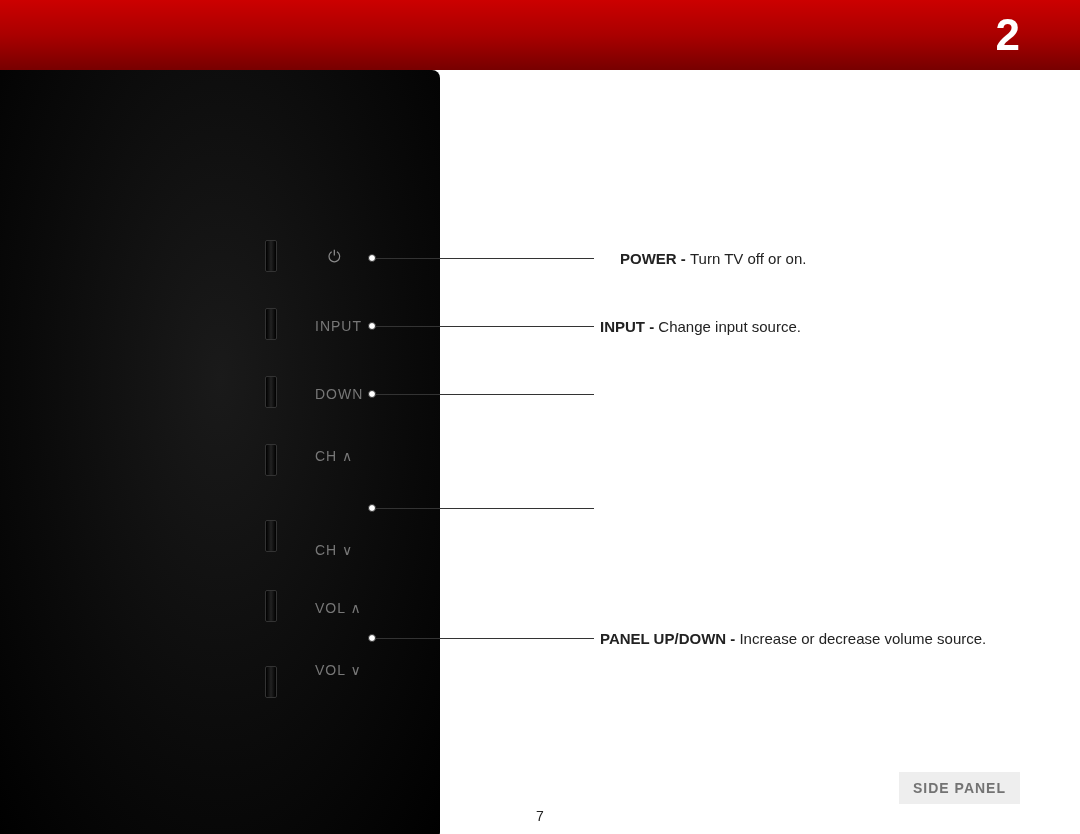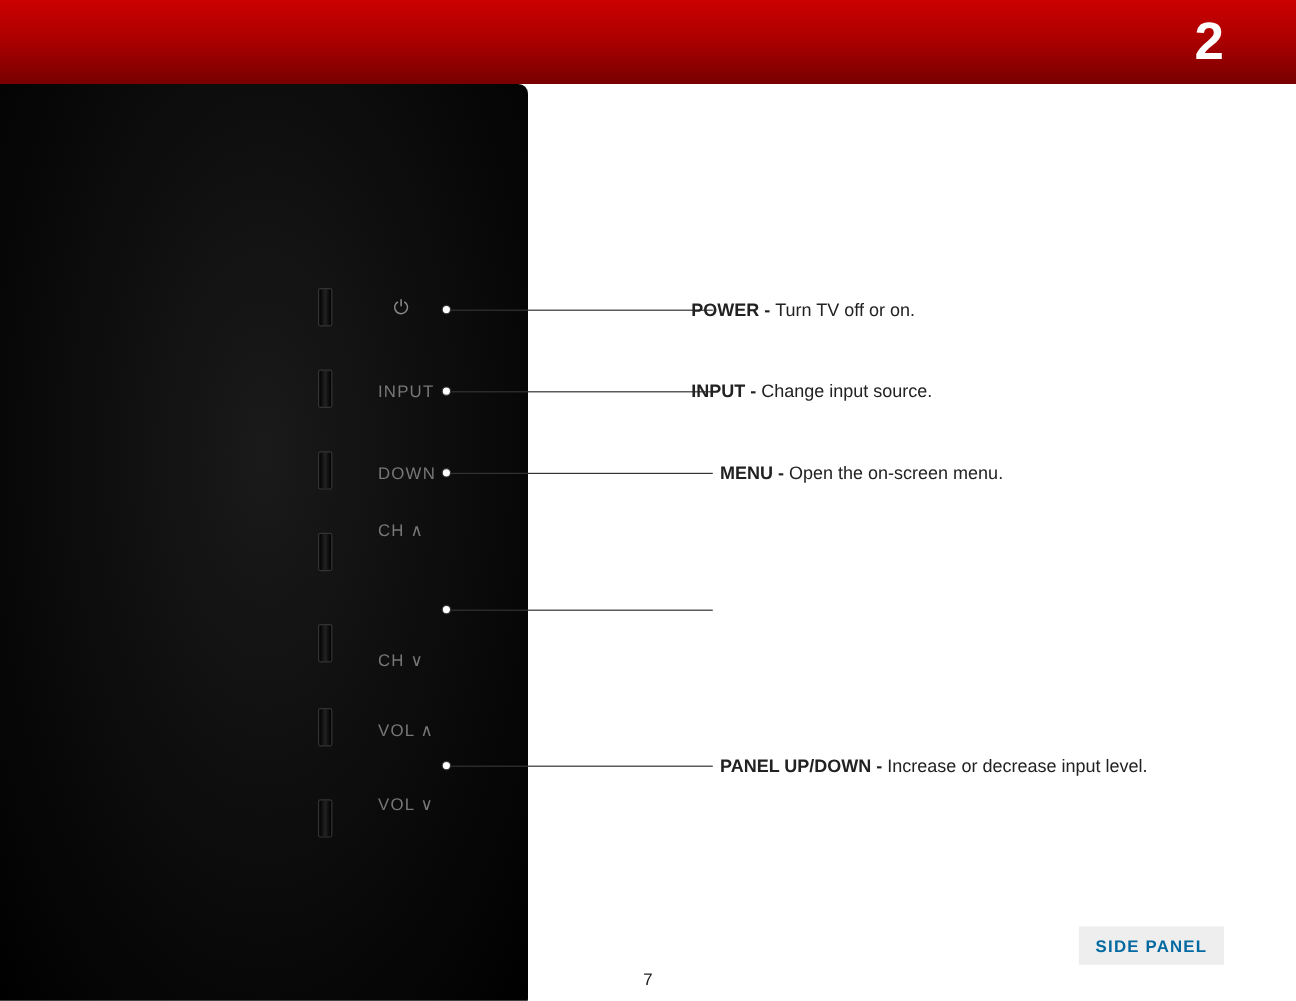--- a/index.html
+++ b/index.html
@@ -85,21 +85,21 @@
   .callout-text b { font-weight: bold; }
   .footer-label {
     position: absolute;
     right: 60px;
     bottom: 30px;
     background: #eee;
     padding: 8px 14px;
     font-size: 14px;
     font-weight: bold;
     letter-spacing: 1px;
-    color: #0369a1;
+    color: #737373;
   }
   .page-footer-number {
     position: absolute;
     left: 50%;
     transform: translateX(-50%);
     bottom: 10px;
     font-size: 14px;
     color: #222;
   }
 </style>
@@ -117,54 +117,51 @@
     <div class="btn-slot" style="top:170px"></div>
     <div class="power-icon" style="top:178px">⏻</div>
 
     <div class="btn-slot" style="top:238px"></div>
     <div class="btn-label" style="top:248px">INPUT</div>
 
     <div class="btn-slot" style="top:306px"></div>
     <div class="btn-label" style="top:316px">DOWN</div>
 
     <div class="btn-slot" style="top:374px"></div>
-    <div class="btn-label" style="top:364px">CH ∧</div>
+    <div class="btn-label" style="top:378px">CH ∧</div>
 
     <div class="btn-slot" style="top:450px"></div>
     <div class="btn-label" style="top:472px">CH ∨</div>
 
     <div class="btn-slot" style="top:520px"></div>
     <div class="btn-label" style="top:530px">VOL ∧</div>
 
     <div class="btn-slot" style="top:596px"></div>
     <div class="btn-label" style="top:592px">VOL ∨</div>
   </div>
 
   <div class="callout-dot" style="left:368px; top:184px"></div>
   <div class="callout-line" style="left:376px; top:188px; width:218px"></div>
-  <div class="callout-text" style="left:576px; top:180px">
+  <div class="callout-text" style="left:620px; top:180px">
     <b>POWER - </b><span>Turn TV off or on.</span>
   </div>
 
   <div class="callout-dot" style="left:368px; top:252px"></div>
   <div class="callout-line" style="left:376px; top:256px; width:218px"></div>
-  <div class="callout-text" style="left:576px; top:248px">
+  <div class="callout-text" style="left:600px; top:248px">
     <b>INPUT - </b><span>Change input source.</span>
   </div>
 
   <div class="callout-dot" style="left:368px; top:320px"></div>
   <div class="callout-line" style="left:376px; top:324px; width:218px"></div>
-  <div class="callout-text" style="left:600px; top:316px">
-    <b>MENU - </b><span>Open the on-screen menu.</span>
-  </div>
 
   <div class="callout-dot" style="left:368px; top:434px"></div>
   <div class="callout-line" style="left:376px; top:438px; width:218px"></div>
 
   <div class="callout-dot" style="left:368px; top:564px"></div>
   <div class="callout-line" style="left:376px; top:568px; width:218px"></div>
   <div class="callout-text" style="left:600px; top:560px">
-    <b>PANEL UP/DOWN - </b><span>Increase or decrease input level.</span>
+    <b>PANEL UP/DOWN - </b><span>Increase or decrease volume source.</span>
   </div>
 
   <div class="footer-label">SIDE PANEL</div>
   <div class="page-footer-number">7</div>
 </div>
 
 </body></html>

